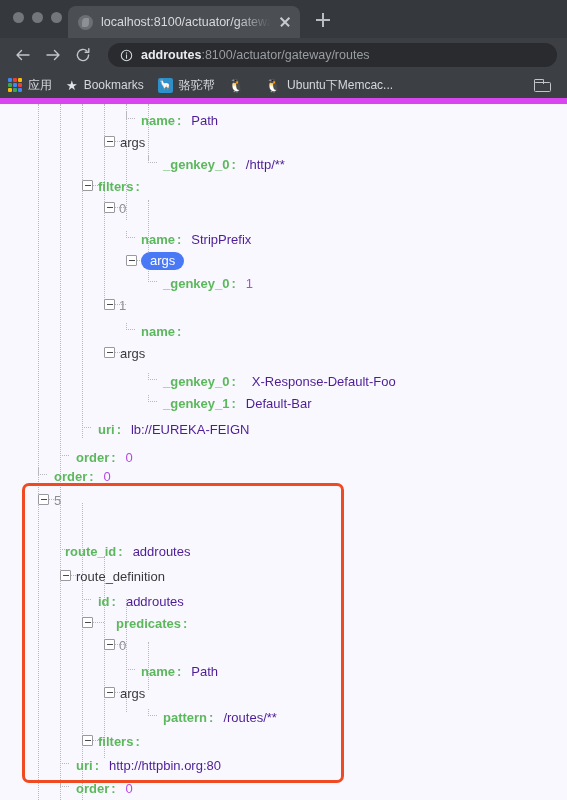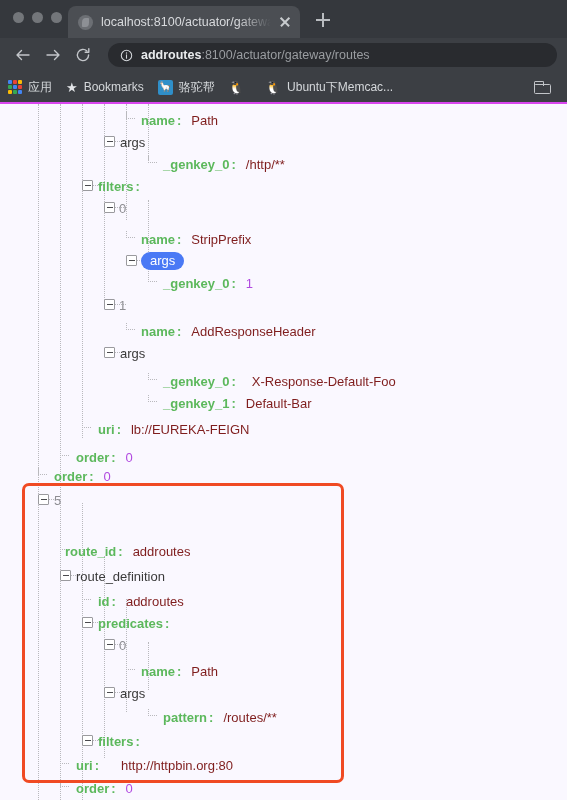--- a/index.html
+++ b/index.html
@@ -78,21 +78,21 @@
     background: #292b2f; border-radius: 12px;
     display: flex; align-items: center; padding: 0 12px;
   }
   .info-icon { flex: 0 0 auto; margin-right: 8px; color: #d3d6da; display: flex; }
   .url { font-size: 12.5px; color: #9a9da1; white-space: nowrap; overflow: hidden; }
   .url b { color: #e9ebed; font-weight: 700; }
 
   .bookmarks {
     height: 32px; background: #3c3f44;
     display: flex; align-items: center; padding: 0 8px;
-    border-bottom: 2px solid #d946ef;
+    border-bottom: 6px solid #d946ef;
   }
   .bm { display: flex; align-items: center; margin-right: 14px; flex: 0 0 auto; }
   .bm-label { font-size: 12px; color: #d5d8db; white-space: nowrap; }
   .bm-ico { margin-right: 6px; display: flex; align-items: center; flex: 0 0 auto; }
 
   .grid-ico { width: 14px; height: 14px; display: grid;
     grid-template-columns: repeat(3, 1fr); grid-template-rows: repeat(3, 1fr); gap: 1.4px; }
   .grid-ico i { display: block; border-radius: 1px; }
 
   .star-ico { font-size: 13px; color: #e3e5e8; line-height: 1; }
@@ -128,21 +128,21 @@
     border-left: 1px dotted #b9b9bd;
   }
 
   .row {
     position: absolute; left: 0; height: 22px;
     display: flex; align-items: center; white-space: nowrap;
   }
   .k { color: #5cb85c; font-weight: 700; font-size: 13px; }
   .k-plain { color: #3a3a3a; font-weight: 400; font-size: 13px; }
   .colon { color: #5cb85c; font-weight: 700; font-size: 13px; margin: 0 4px 0 2px; }
-  .vs { color: #7f1d1d; font-size: 13px; }
+  .vs { color: #4c1d95; font-size: 13px; }
   .vn { color: #b14ae0; font-size: 13px; }
   .idx { color: #8e8e93; font-size: 13px; }
 
   .toggle {
     position: absolute; width: 11px; height: 11px;
     border: 1px solid #9a9a9e; background: #fff; border-radius: 1px;
   }
   .toggle::after {
     content: ""; position: absolute; left: 1.5px; top: 4px;
     width: 6px; height: 1px; background: #4a4a4e;
@@ -326,21 +326,20 @@
         </div>
         <div class="toggle" style="left: 104px; top: 195px;"></div>
         <div class="elbow" style="left: 115px; top: 200px;"></div>
         <div class="row" style="left: 119px; top: 190px;">
           <span class="idx">1</span>
         </div>
         <div class="stub" style="left: 126px; top: 219px;"></div>
         <div class="row" style="left: 141px; top: 216px;">
           <span class="k">name</span>
           <span class="colon">:</span>
-          <span class="vs" style="margin-left: 6px;">AddResponseHeader</span>
         </div>
         <div class="toggle" style="left: 104px; top: 243px;"></div>
         <div class="elbow" style="left: 115px; top: 248px;"></div>
         <div class="row" style="left: 120px; top: 238px;">
           <span class="k-plain">args</span>
         </div>
         <div class="stub" style="left: 148px; top: 269px;"></div>
         <div class="row" style="left: 163px; top: 266px;">
           <span class="k">_genkey_0</span>
           <span class="colon">:</span>
@@ -387,21 +386,21 @@
           <span class="k-plain">route_definition</span>
         </div>
         <div class="stub" style="left: 82px; top: 489px;"></div>
         <div class="row" style="left: 98px; top: 486px;">
           <span class="k">id</span>
           <span class="colon">:</span>
           <span class="vs" style="margin-left: 6px;">addroutes</span>
         </div>
         <div class="toggle" style="left: 82px; top: 513px;"></div>
         <div class="elbow" style="left: 93px; top: 518px;"></div>
-        <div class="row" style="left: 98px; top: 508px;">
+        <div class="row" style="left: 116px; top: 508px;">
           <span class="k">predicates</span>
           <span class="colon">:</span>
         </div>
         <div class="toggle" style="left: 104px; top: 535px;"></div>
         <div class="elbow" style="left: 115px; top: 540px;"></div>
         <div class="row" style="left: 119px; top: 530px;">
           <span class="idx">0</span>
         </div>
         <div class="stub" style="left: 126px; top: 559px;"></div>
         <div class="row" style="left: 141px; top: 556px;">
@@ -423,21 +422,21 @@
         <div class="toggle" style="left: 82px; top: 631px;"></div>
         <div class="elbow" style="left: 93px; top: 636px;"></div>
         <div class="row" style="left: 98px; top: 626px;">
           <span class="k">filters</span>
           <span class="colon">:</span>
         </div>
         <div class="stub" style="left: 60px; top: 653px;"></div>
         <div class="row" style="left: 76px; top: 650px;">
           <span class="k">uri</span>
           <span class="colon">:</span>
-          <span class="vs" style="margin-left: 18px; text-align: right;">http://httpbin.org:80</span>
+          <span class="vs" style="margin-left: 6px; text-align: right;">http://httpbin.org:80</span>
         </div>
         <div class="stub" style="left: 60px; top: 676px;"></div>
         <div class="row" style="left: 76px; top: 673px;">
           <span class="k">order</span>
           <span class="colon">:</span>
           <span class="vn" style="margin-left: 6px;">0</span>
         </div>
       </div>
 
     <div class="redbox" id="redbox" style="left: 22px; top: 379px; width: 322px; height: 300px;"></div>

